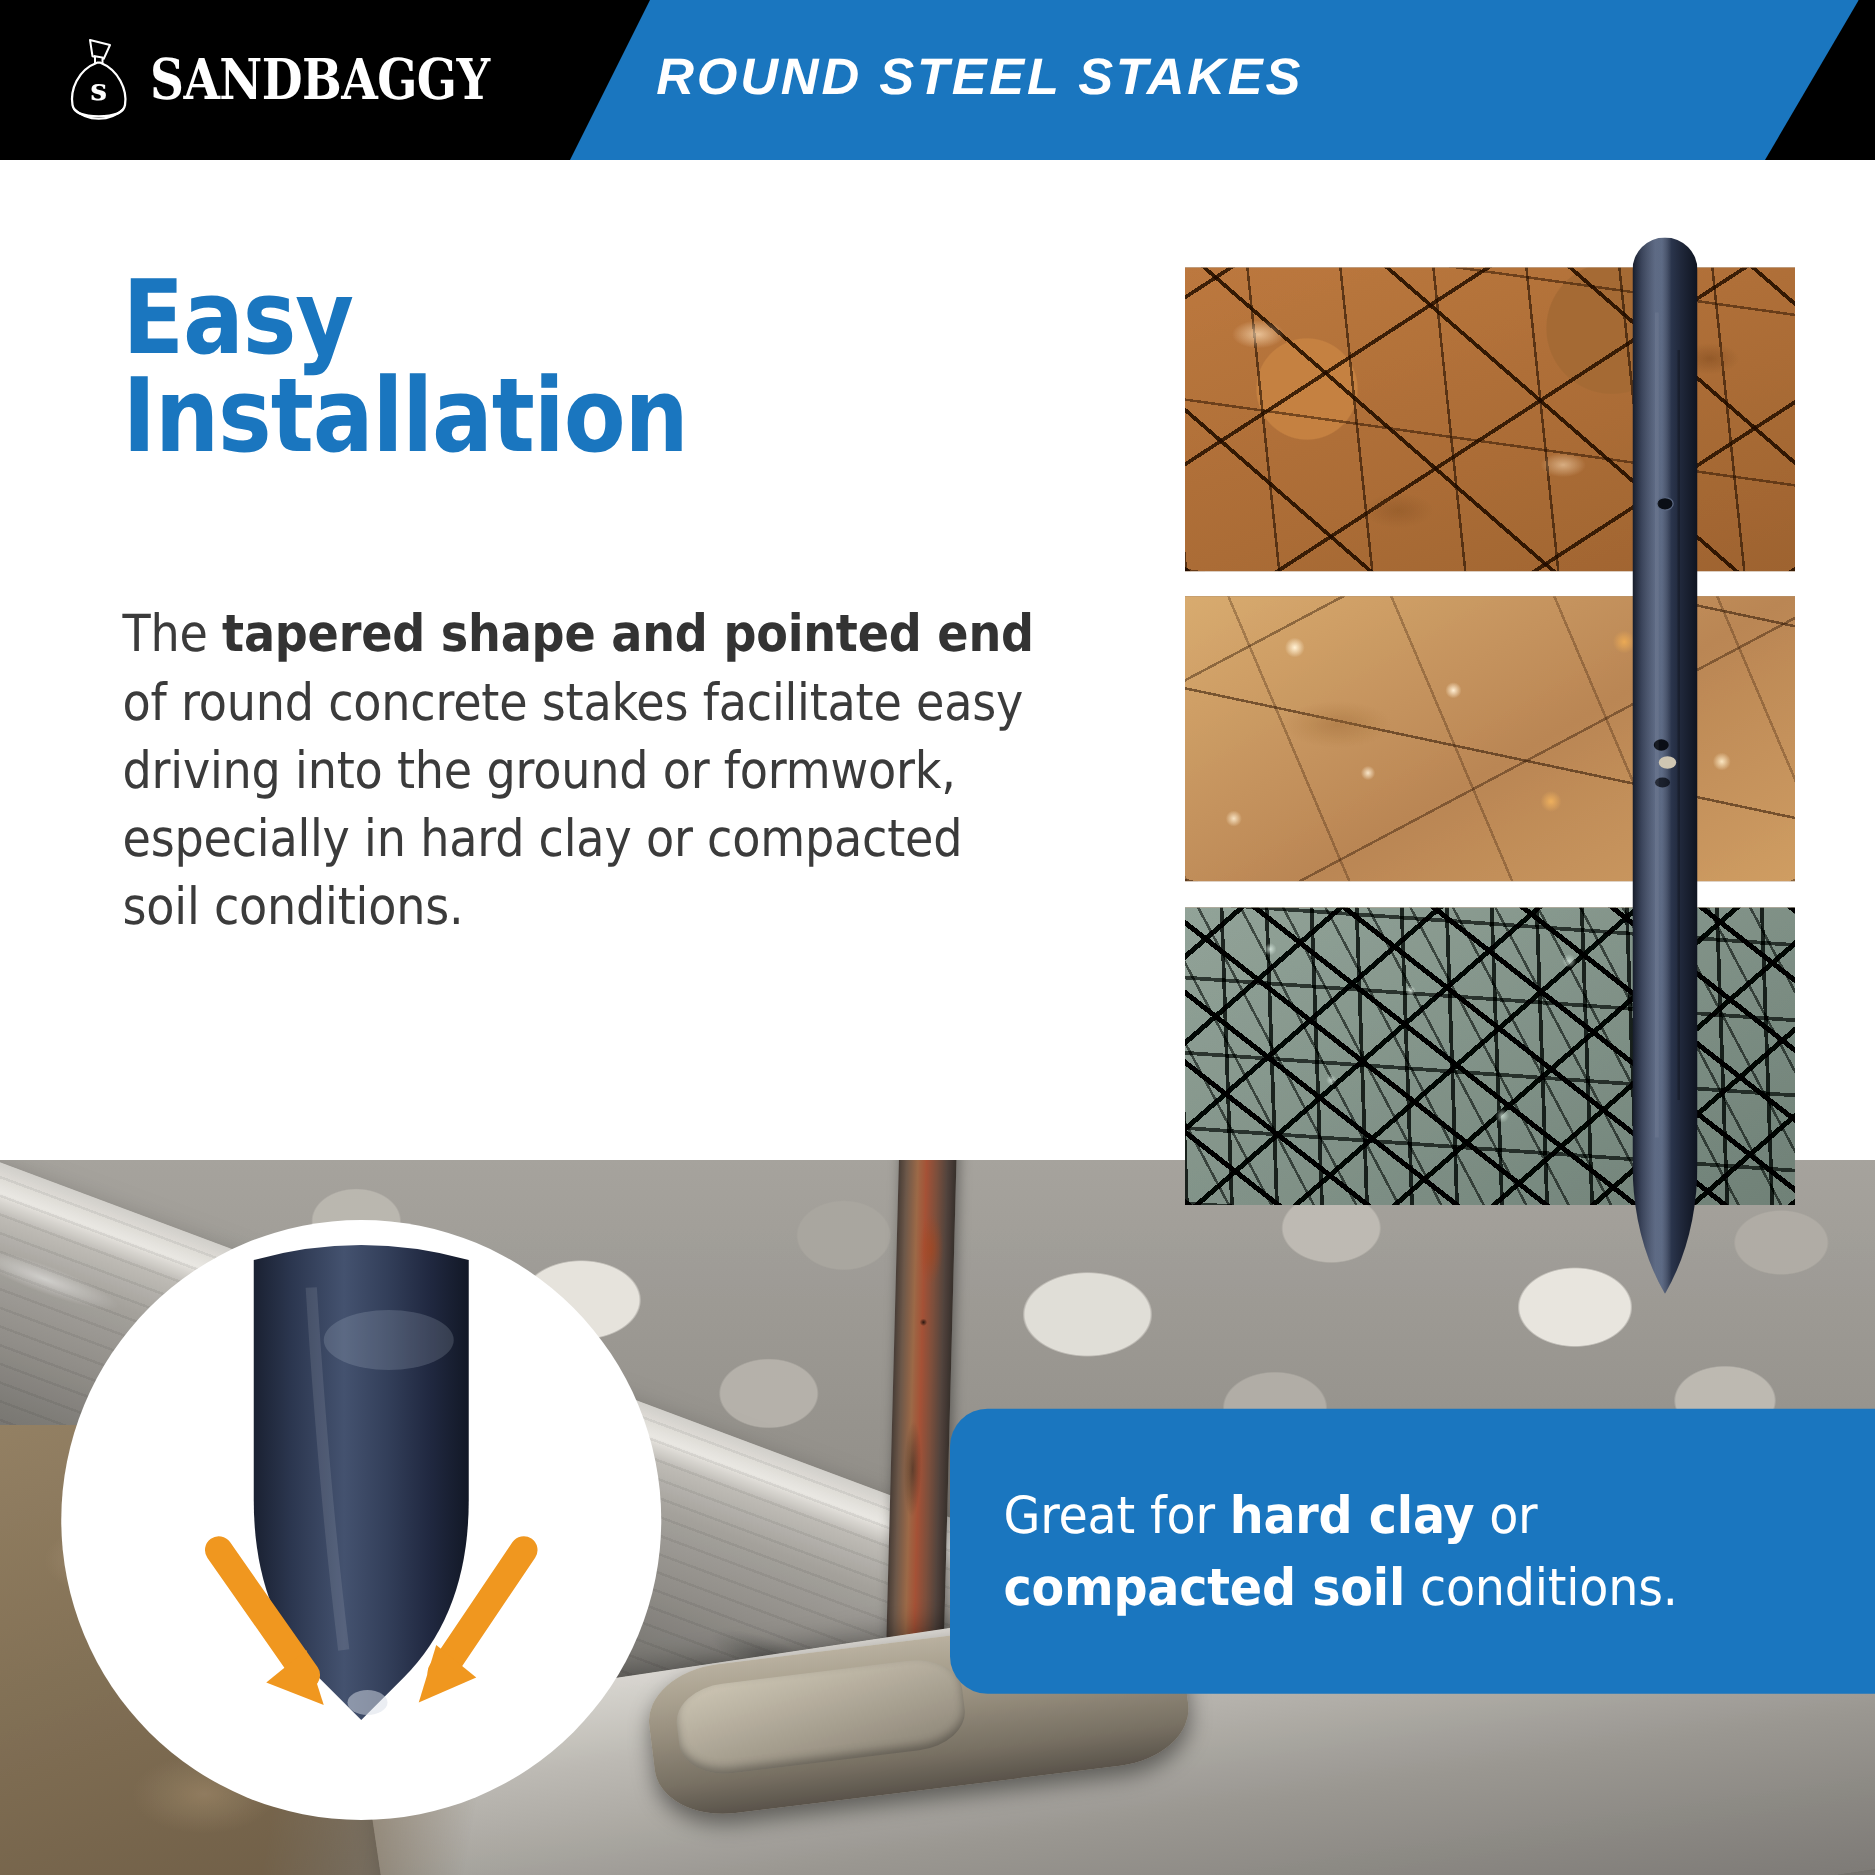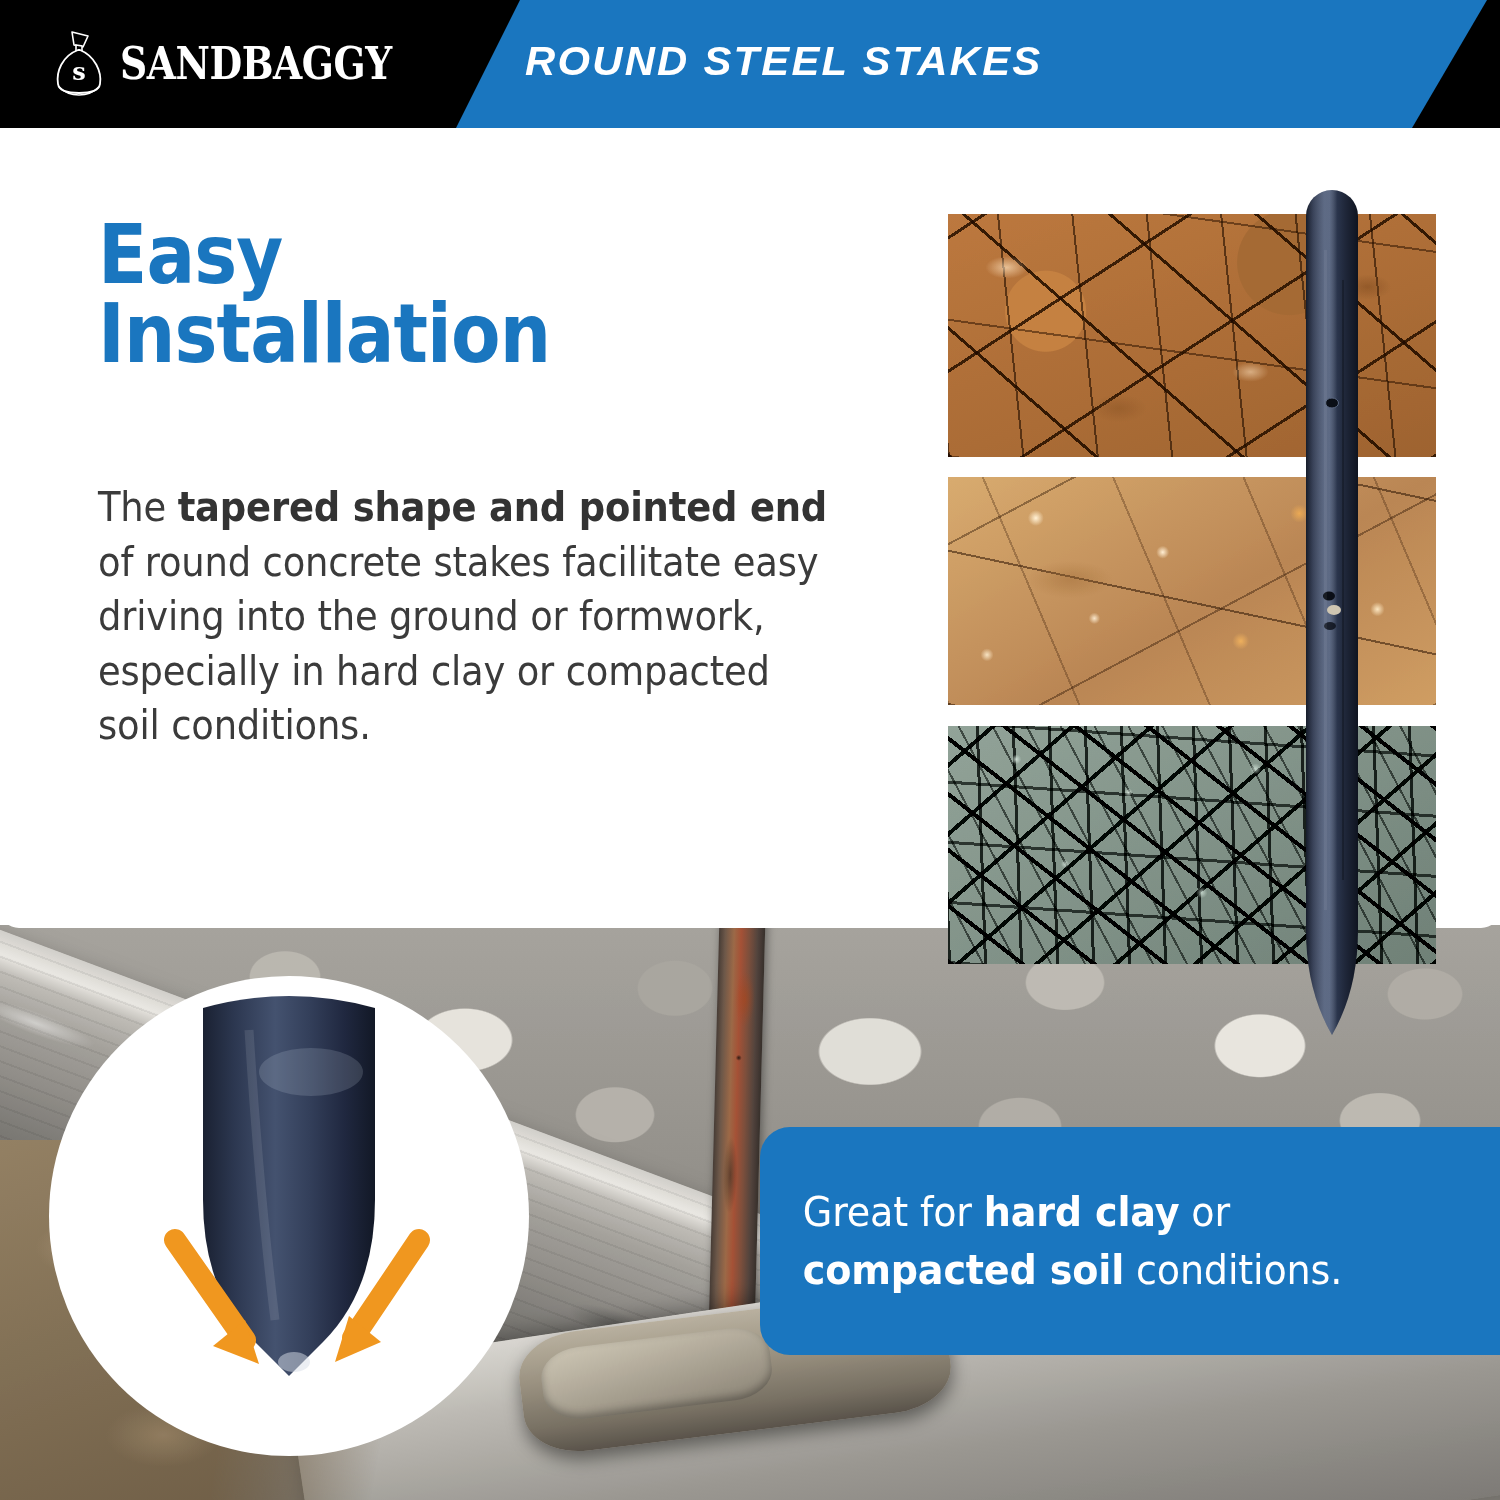--- a/index.html
+++ b/index.html
@@ -69,21 +69,20 @@
     transform-origin:left center;
   }
 
   
   #upper {
     position:absolute;
     left:0; top:128px;
     width:1500px; height:800px;
     background:#ffffff;
     z-index:20;
-    border-radius:19px;
   }
 
   
   #headline {
     position:absolute;
     left:98px; top:88px;
     color:#1a76bf;
     font-family:"DejaVu Sans", sans-serif;
     font-weight:bold;
     font-size:82px;

